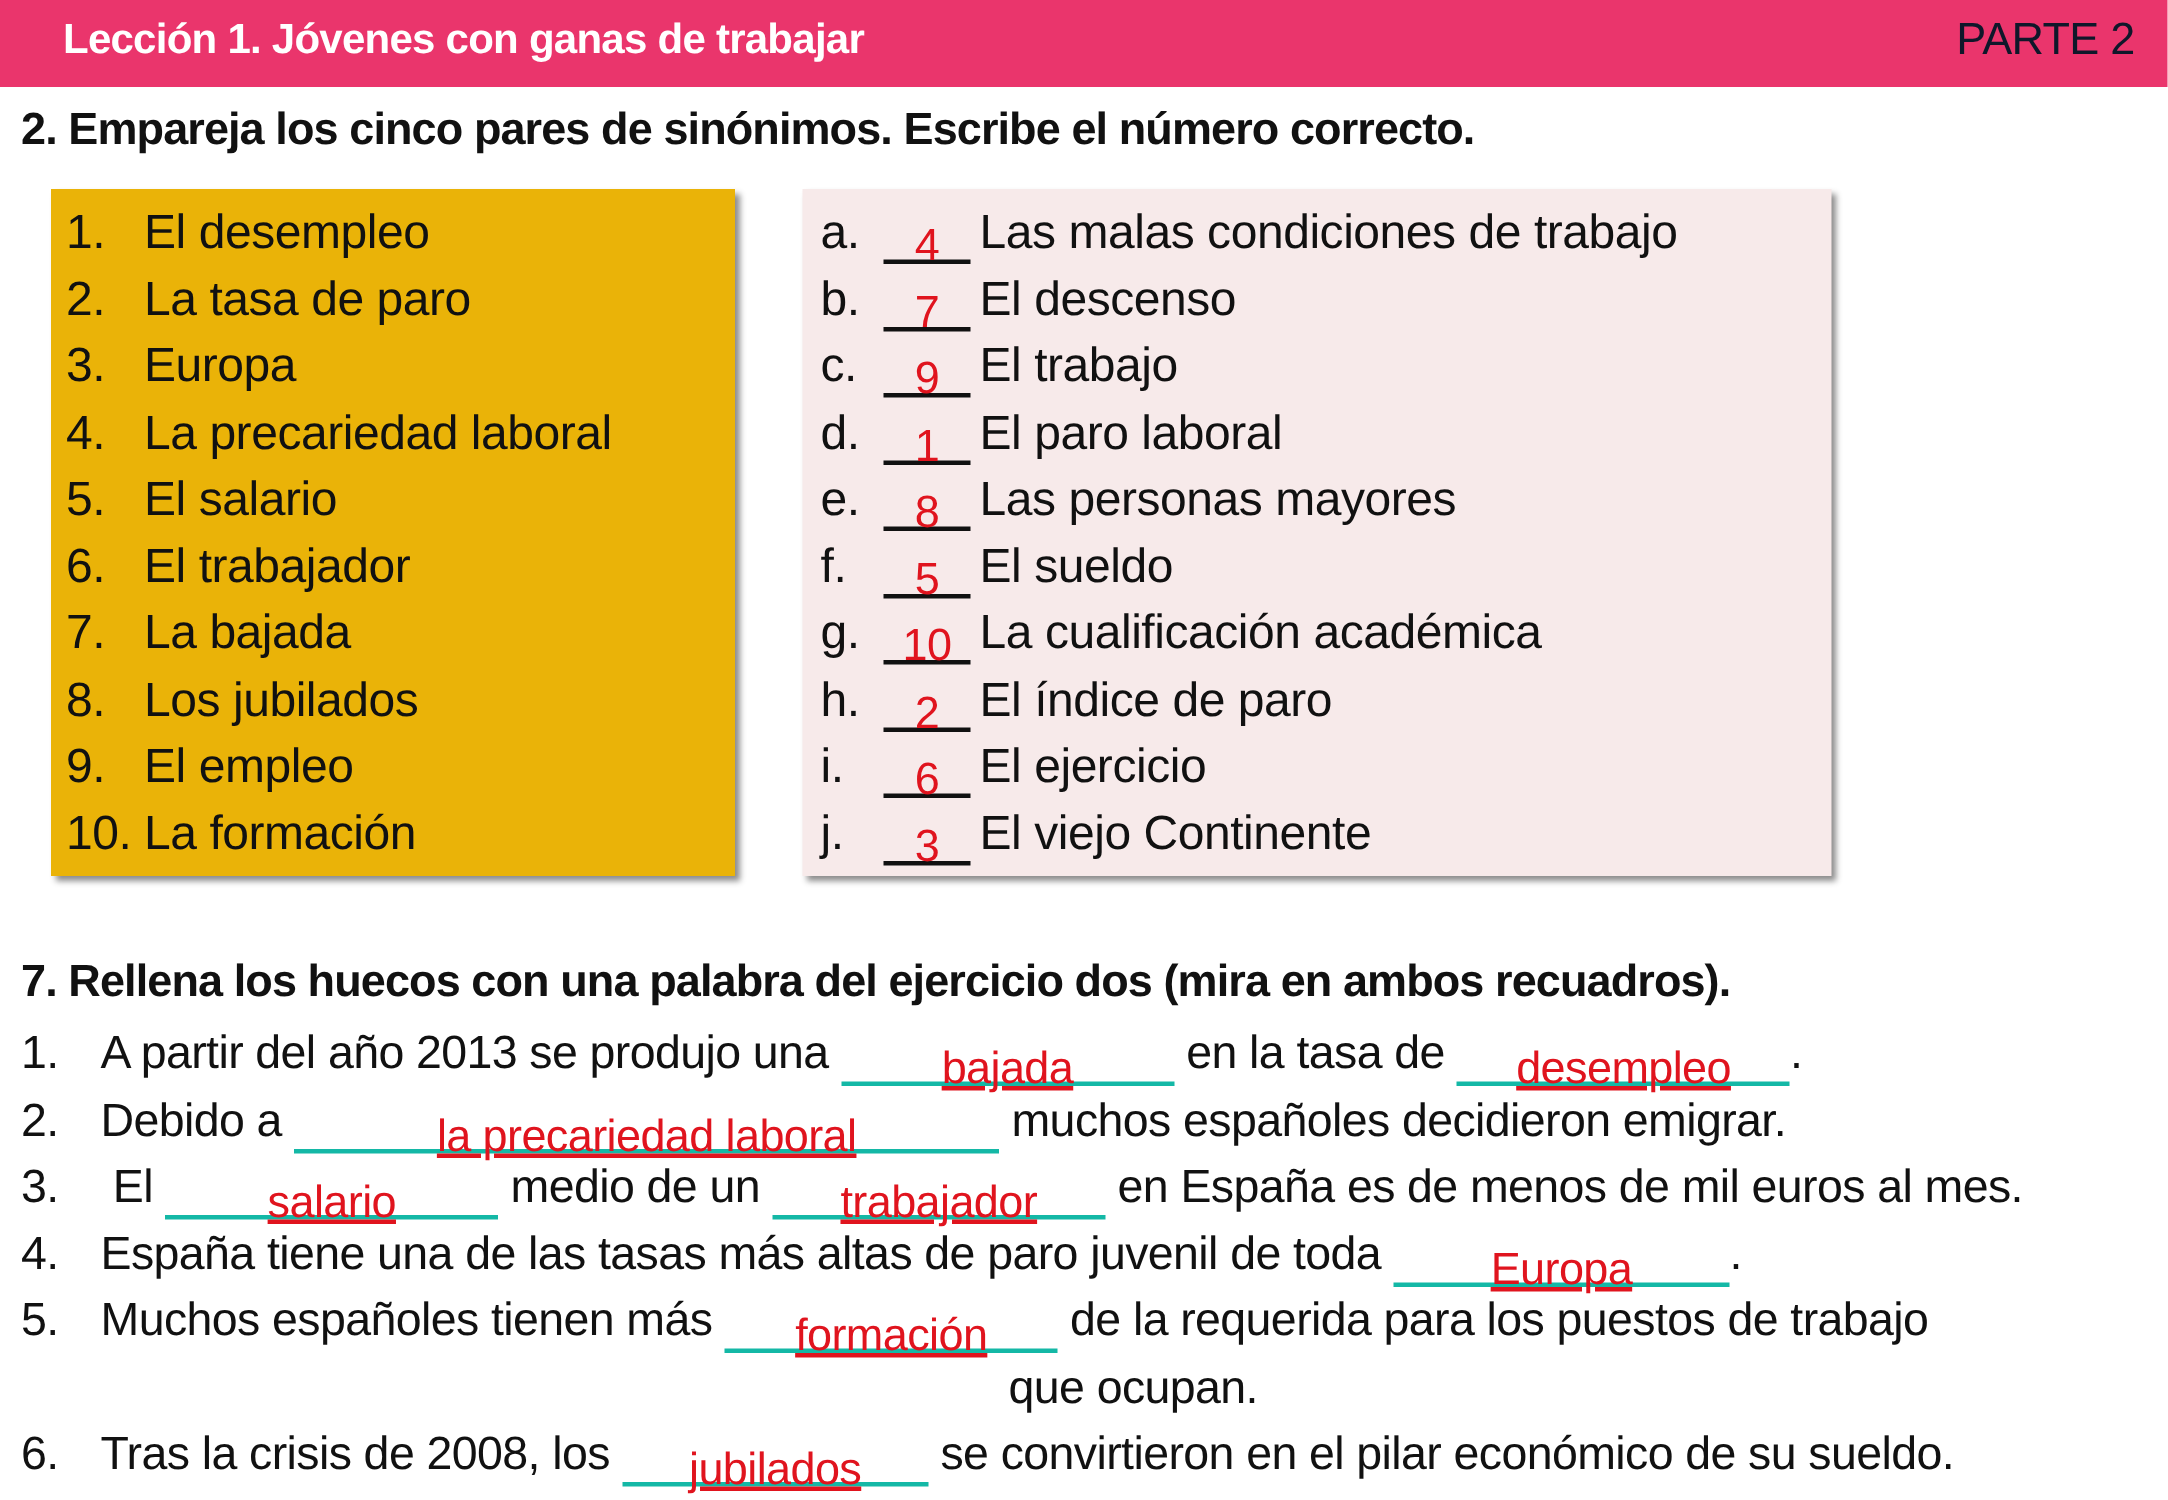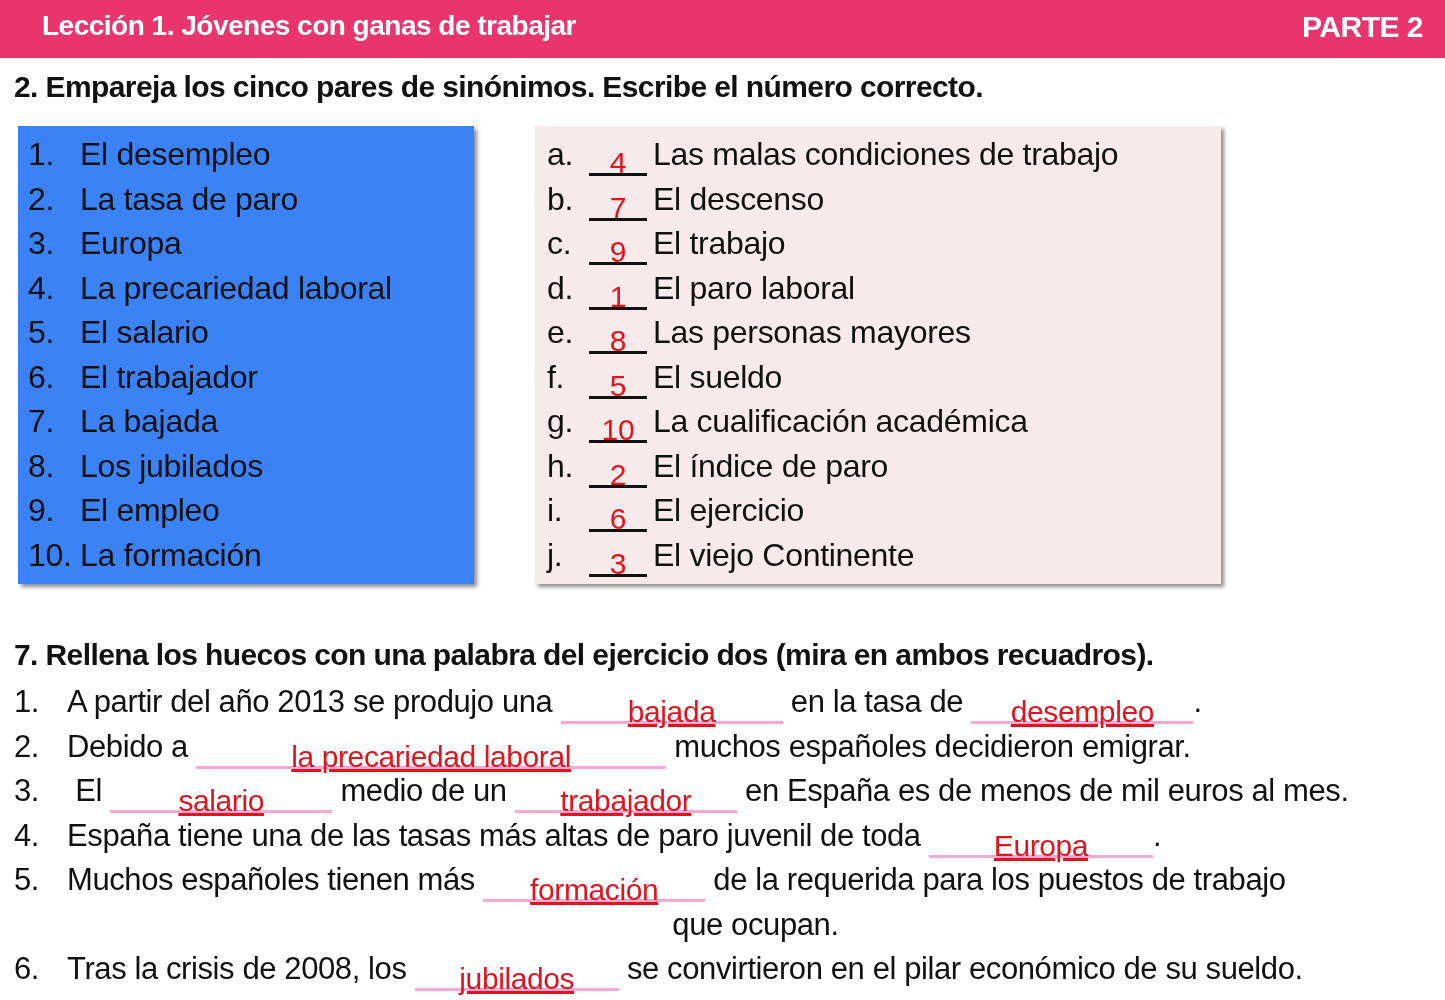--- a/index.html
+++ b/index.html
@@ -13,32 +13,32 @@
   .header {
     position: absolute; left: 0; top: 0; width: 1445px; height: 58px;
     background: #ea356c;
   }
   .header-title {
     position: absolute; left: 14px; top: 10px;
     font-size: 28px; font-weight: bold; color: #ffffff; letter-spacing: -0.5px; margin-left: 28px;
   }
   .header-part {
     position: absolute; right: 22px; top: 10px;
-    font-size: 30px; font-weight: bold; color: #ffffff; letter-spacing: -0.5px;
+    font-size: 30px; font-weight: normal; color: #0f172a; letter-spacing: -0.5px;
   }
   .ex-title {
     position: absolute; left: 14px;
     font-size: 30px; font-weight: bold; color: #111; letter-spacing: -0.6px;
     white-space: nowrap;
   }
   .box {
     position: absolute;
     box-shadow: 3px 3px 4px rgba(0,0,0,0.45);
   }
-  .box-left { left: 18px; top: 126px; width: 456px; height: 458px; background: #3b82f6; }
+  .box-left { left: 34px; top: 126px; width: 456px; height: 458px; background: #eab308; }
   .box-right { left: 535px; top: 126px; width: 686px; height: 458px; background: #f7eaea; }
   .list { list-style: none; margin: 0; padding: 0; position: absolute; left: 10px; top: 6px; }
   .list li {
     height: 44.5px; line-height: 44.5px; font-size: 32px; white-space: nowrap; position: relative;
     letter-spacing: -0.3px;
   }
   .num { display: inline-block; width: 52px; }
   .box-right .list { left: 12px; }
   .letter { display: inline-block; width: 42px; }
   .blank {
@@ -49,21 +49,21 @@
   .blank .ans { color: #e0141e; font-size: 30px; position: relative; top: 4px; }
   .sentences { position: absolute; left: 14px; top: 680px; width: 1430px; }
   .sent {
     height: 44.5px; line-height: 44.5px; font-size: 31px; white-space: nowrap; position: relative;
     letter-spacing: -0.4px;
   }
   .snum { display: inline-block; width: 53px; }
   .cont { padding-left: 53px; text-align: center; }
   .gap {
     display: inline-block; position: relative; text-align: center;
-    border-bottom: 3px solid #f9a8d4; height: 34px; line-height: 34px; vertical-align: -2px;
+    border-bottom: 3px solid #14b8a6; height: 34px; line-height: 34px; vertical-align: -2px;
   }
   .gap .ans { color: #e0141e; font-size: 30px; position: relative; top: 8px; text-decoration: underline; text-decoration-color: #e0141e; }
 </style>
 </head>
 <body>
 
 <div class="header">
   <span class="header-title">Lección 1. Jóvenes con ganas de trabajar</span>
   <span class="header-part">PARTE 2</span>
 </div>

